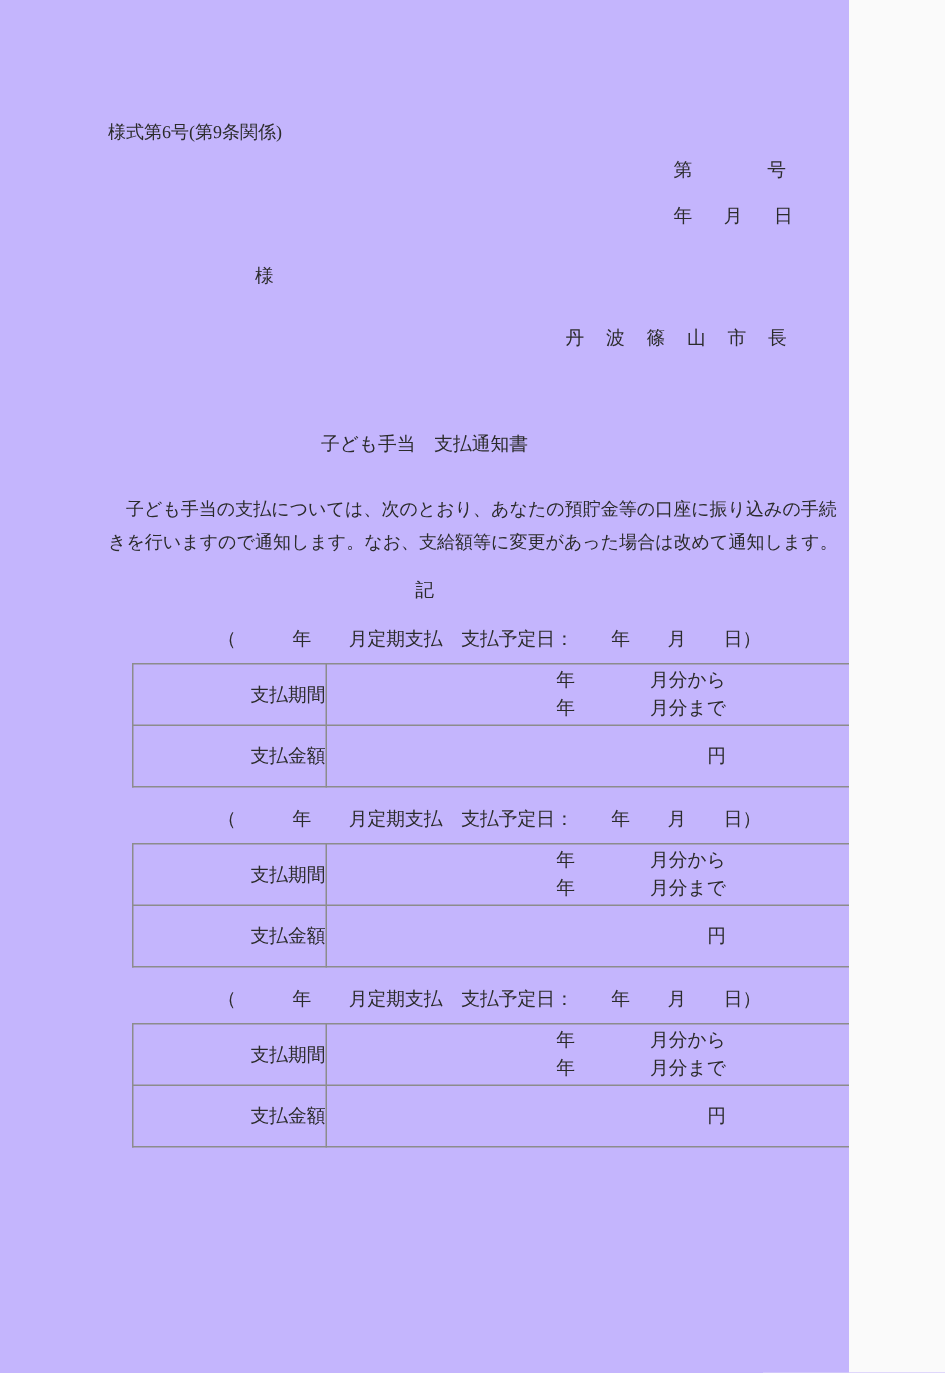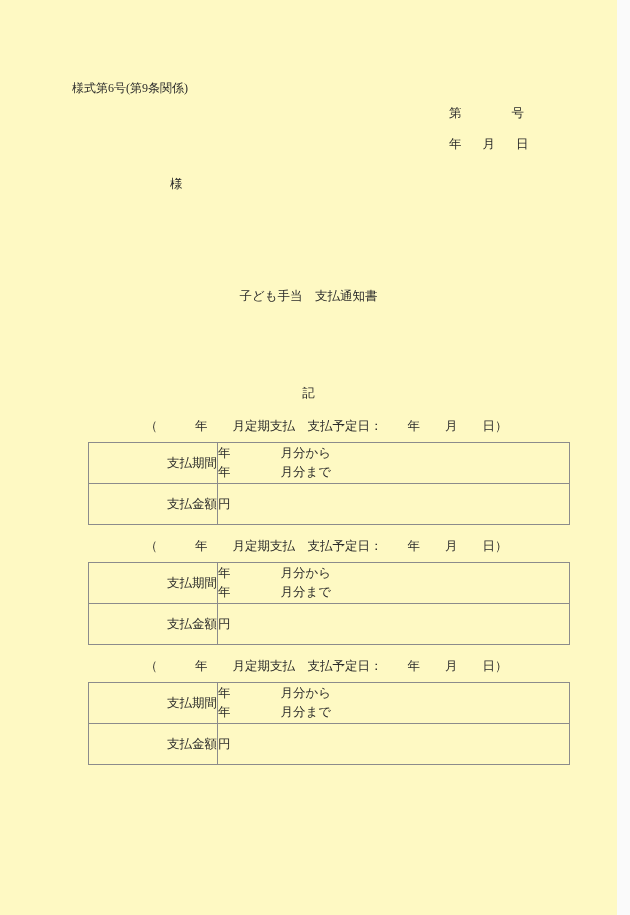--- a/index.html
+++ b/index.html
@@ -3,23 +3,23 @@
 <meta charset="utf-8">
 <style>
   html, body { margin: 0; padding: 0; }
   body {
     width: 630px;
     background: #fafafa;
     font-family: "Liberation Serif", "DejaVu Serif", serif;
   }
   .doc {
     position: relative;
-    width: 617px;
+    width: 566px;
     height: 915px;
-    background: #fef9c3;
+    background: #c4b5fd;
     color: #2b2b2b;
     font-size: 12.5px;
     overflow: hidden;
     text-decoration: underline;
   }
   .abs { position: absolute; line-height: 16px; white-space: pre; }
 
   .form-number { left: 72px;  top: 80px; font-size: 12px; }
   .doc-number  { left: 449px; top: 105px; }
   .date-line   { left: 449px; top: 136px; display: flex; gap: 21px; }
@@ -47,43 +47,46 @@
     font-size: 12.5px;
     color: #2b2b2b;
   }
   .ptable td {
     border: 1px solid #8c8c8c;
     height: 40px;
     padding: 0;
     vertical-align: middle;
   }
   .ptable td.lbl { width: 128px; text-align: right; }
-  .ptable td.val { text-align: left; padding-right: 85px; }
+  .ptable td.val { text-align: right; padding-right: 85px; }
   .ptable td.val.multiline { white-space: pre-line; line-height: 19px; }
 </style>
 </head>
 <body>
 
 <div class="doc">
 
   <div class="abs form-number">様式第6号(第9条関係)</div>
 
   <div class="abs doc-number">第　　　　号</div>
 
   <div class="abs date-line">
     <span>年</span>
     <span>月</span>
     <span>日</span>
   </div>
 
   <div class="abs addressee">様</div>
 
+  <div class="abs mayor">丹　波　篠　山　市　長</div>
 
   <div class="abs doc-title">子ども手当　支払通知書</div>
 
+  <div class="abs body-text">　子ども手当の支払については、次のとおり、あなたの預貯金等の口座に振り込みの手続
+きを行いますので通知します。なお、支給額等に変更があった場合は改めて通知します。</div>
 
   <div class="abs ki-marker">記</div>
 
   <div class="tgroup g1">
     <div class="caption">（　　　年　　月定期支払　支払予定日：　　年　　月　　日）</div>
     <table class="ptable">
       <tbody>
           <tr>
         <td class="lbl">支払期間</td>
         <td class="val multiline">年　　　　月分から

